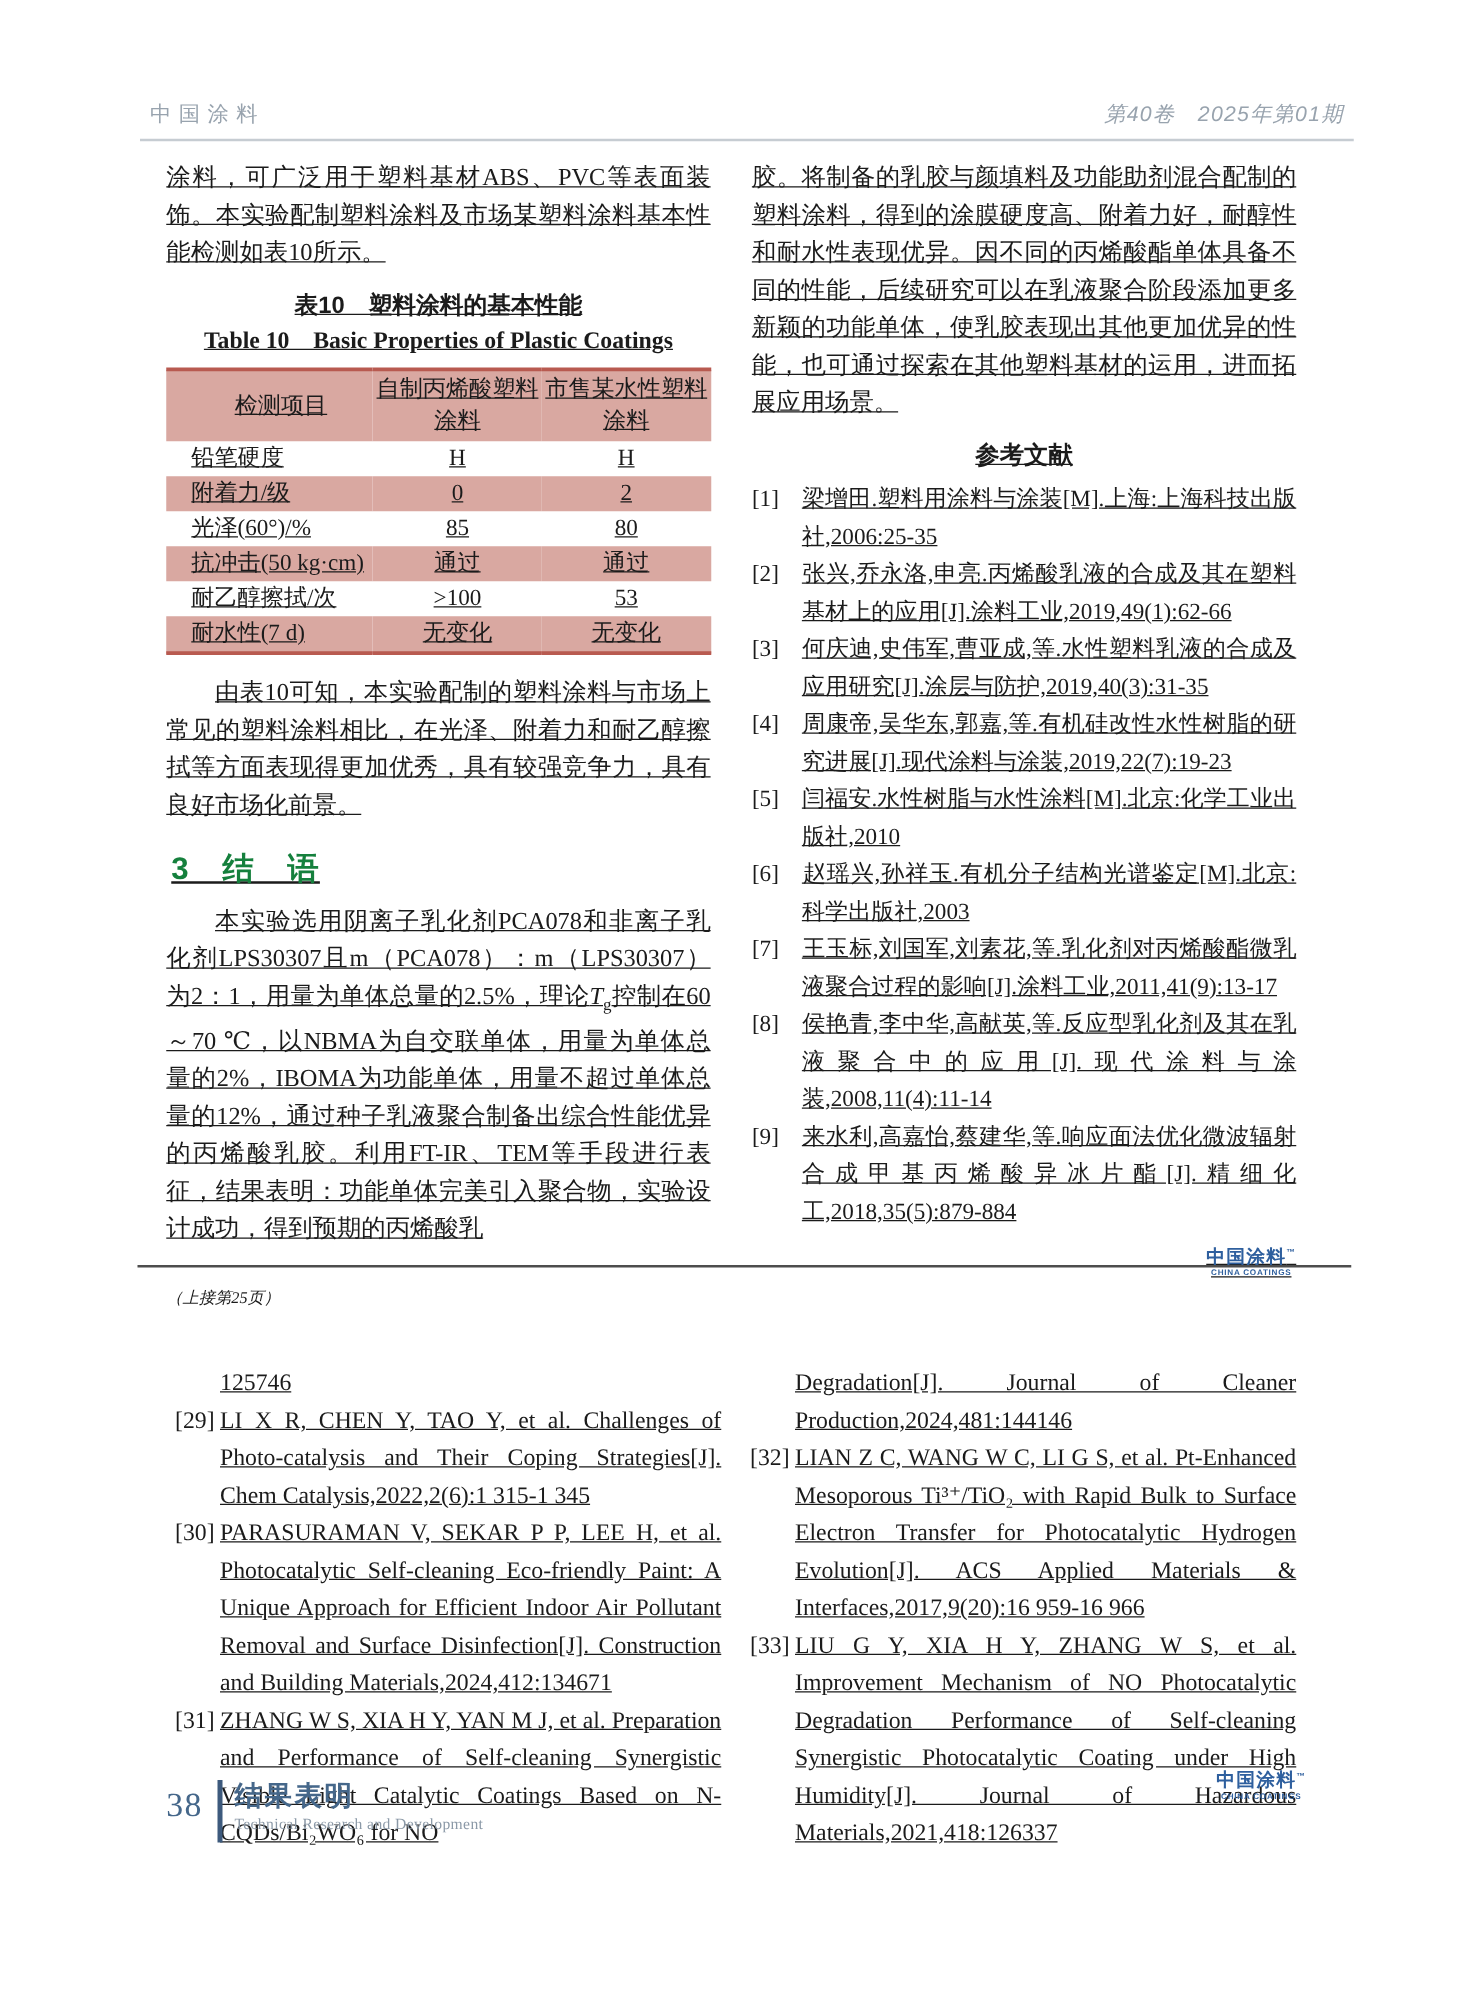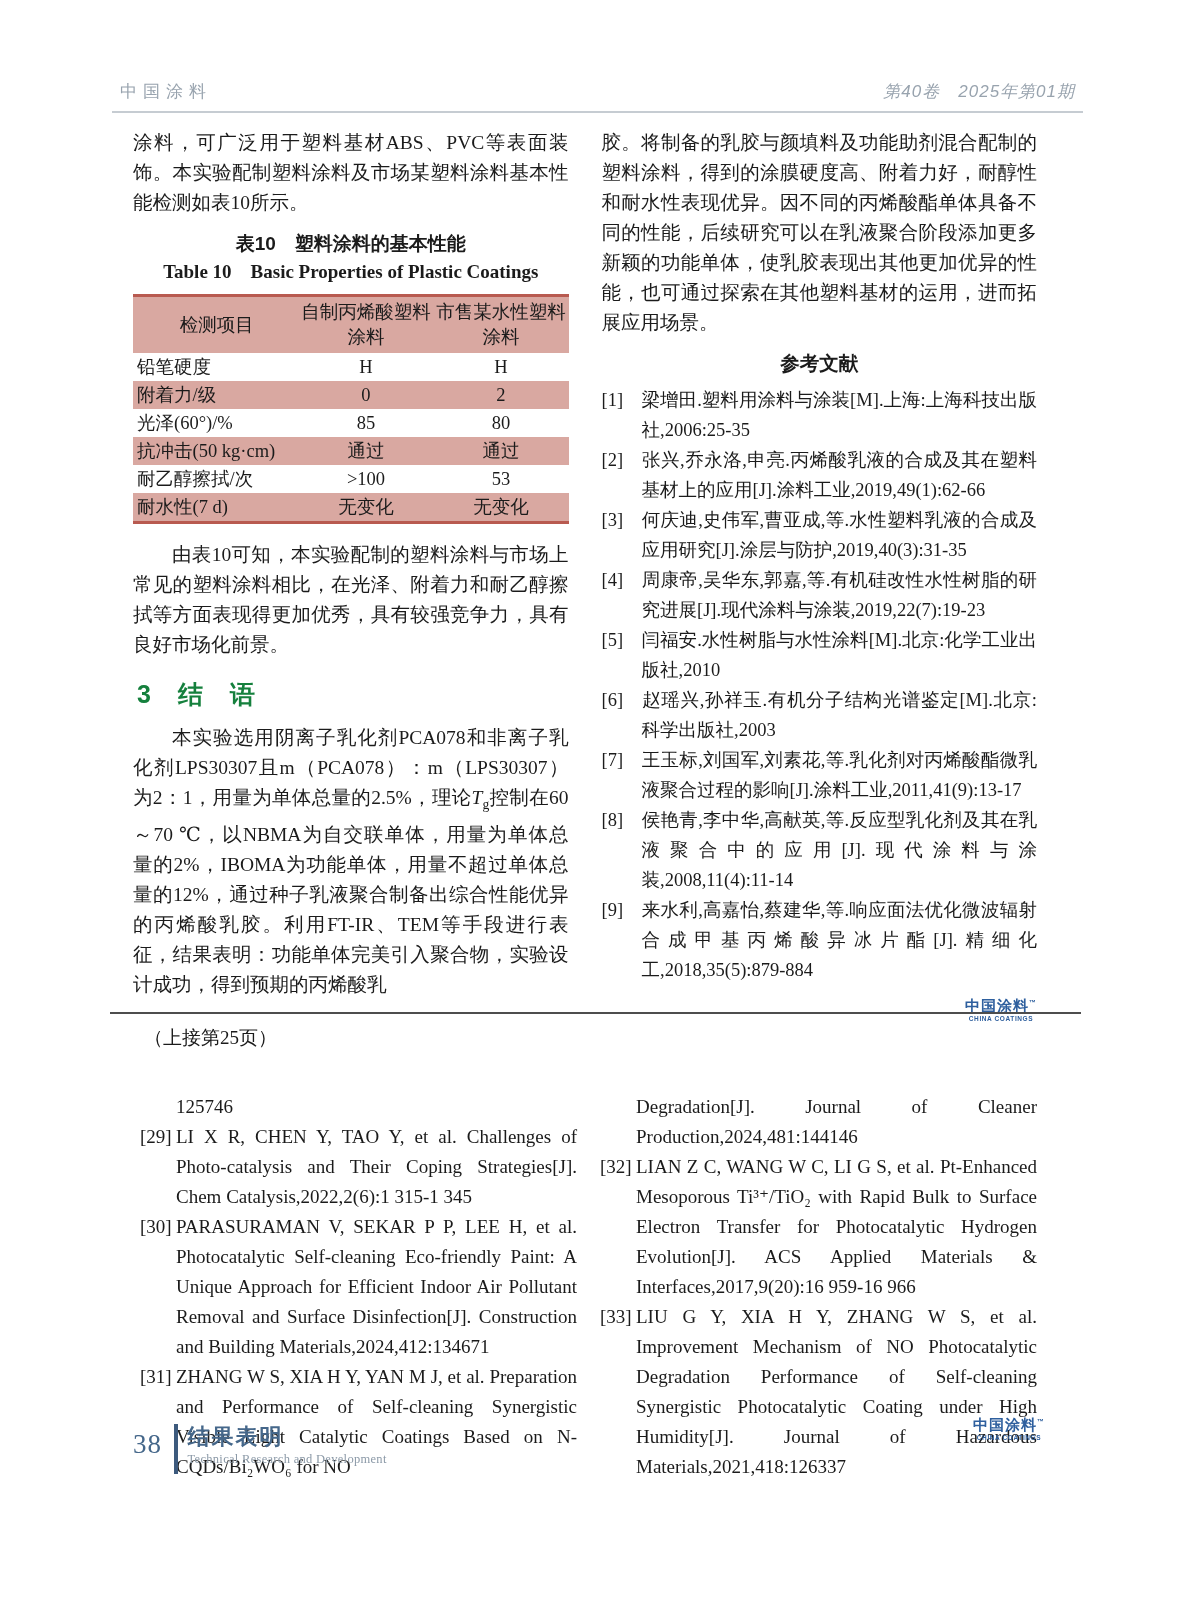--- a/index.html
+++ b/index.html
@@ -12,40 +12,40 @@
                font-family:"Liberation Sans","DejaVu Sans",sans-serif;
                font-size:17px;color:#98a3ae;}
   .journal-name{letter-spacing:6px;}
   .issue-info{letter-spacing:1px;font-style:italic;}
   .header-rule{position:absolute;top:111px;left:112px;right:104px;border-top:2px solid #c6ccd2;}
 
   
   .columns{display:flex;}
   .columns.top{position:absolute;top:128px;left:133px;right:150px;gap:33px;}
   .columns.bottom{position:absolute;top:1092px;left:140px;right:150px;gap:23px;}
-  .col{flex:1 1 0;min-width:0;}
+  .col{flex:1 1 0;min-width:0;text-decoration:underline;}
 
   
   .para{margin:0;font-size:19.5px;line-height:30px;text-align:justify;}
   .para.indent{text-indent:2em;}
   .tsym{font-style:italic;}
   .tsub{font-size:70%;}
 
   
   .caption-zh{margin:13px 0 2px;text-align:center;
               font-family:"Liberation Sans","DejaVu Sans",sans-serif;
               font-weight:700;font-size:19px;}
   .caption-en{margin:0 0 9px;text-align:center;font-weight:700;font-size:19px;}
 
   
   .props-table{width:100%;border-collapse:collapse;font-size:18.5px;
                border-top:3px solid #b85a50;border-bottom:3px solid #b85a50;}
   .props-table th,.props-table td{font-weight:400;text-align:center;padding:1px 2px;line-height:26px;}
   .props-table thead th{line-height:25px;padding:3px 2px;}
-  .props-table .c1{text-align:left;padding-left:4px;width:38%;}
+  .props-table .c1{text-align:left;padding-left:20px;width:38%;}
   .props-table thead .c1{text-align:center;}
   .props-table col.v{width:31%;}
   .band{background:#d9a8a1;}
 
   
   .section-heading{margin:18px 4px 12px;font-family:"Liberation Sans","DejaVu Sans",sans-serif;
                    font-weight:700;font-size:25px;color:#15803d;letter-spacing:1px;}
 
   
   .refs-heading{margin:12px 0 8px;text-align:center;
@@ -62,22 +62,22 @@
   .logo{width:max-content;text-align:center;color:#2e5f9e;
         font-family:"Liberation Sans","DejaVu Sans",sans-serif;}
   .logo-inflow{margin:10px 0 0 auto;}
   .logo-bottom{position:absolute;top:1414px;right:142px;}
   .logo-zh{font-weight:700;font-size:15px;letter-spacing:1px;line-height:16px;}
   .logo-mark{font-size:7px;vertical-align:super;}
   .logo-en{font-size:6.5px;font-weight:700;letter-spacing:0.6px;line-height:9px;}
 
   
   .mid-divider{position:absolute;top:1012px;left:110px;right:106px;border-top:2px solid #4d4d4d;}
-  .cont-note{position:absolute;top:1024px;left:144px;margin:0;
-             font-size:19px;line-height:28px;}
+  .cont-note{position:absolute;top:1024px;left:133px;margin:0;
+             font-style:italic;font-size:13px;line-height:28px;}
 
   
   .page-footer{position:absolute;top:1424px;left:133px;display:flex;align-items:flex-start;
                color:#45678a;}
   .page-num{font-size:27px;line-height:40px;letter-spacing:1px;}
   .footer-bar{width:3.5px;background:#3d5a7d;height:50px;margin:0 10px 0 12px;}
   .footer-zh{font-family:"Liberation Sans","DejaVu Sans",sans-serif;
              font-weight:700;font-size:22px;line-height:26px;letter-spacing:2px;}
   .footer-en{font-size:12.5px;line-height:18px;color:#8b99a7;letter-spacing:0.3px;}
 </style>

